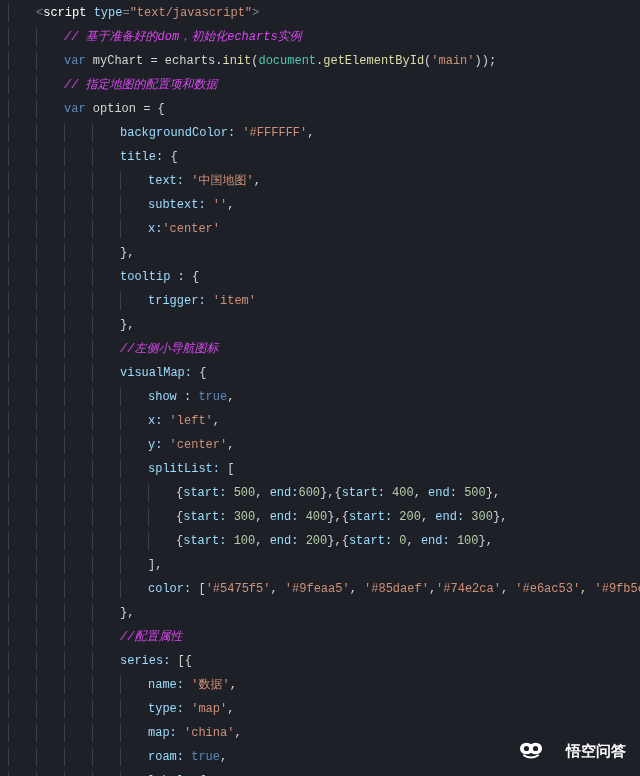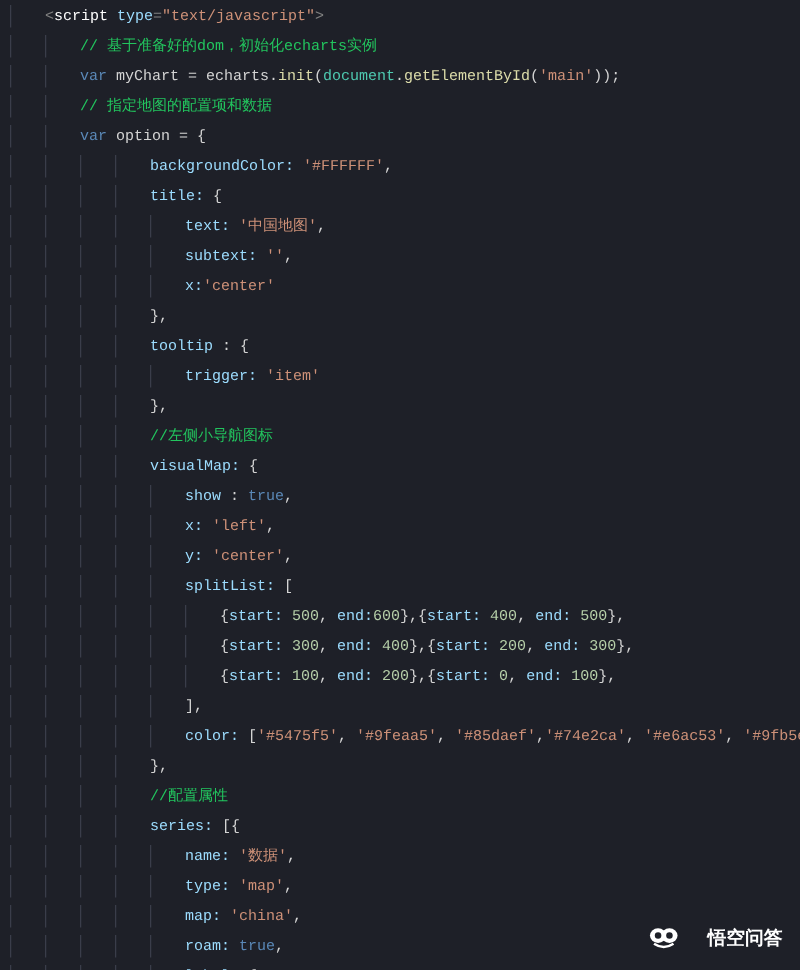--- a/index.html
+++ b/index.html
@@ -36,21 +36,21 @@
       display: inline-block;
     }
     .code {
       display: inline;
     }
     
     .tag { color: #808080; }
     .tag-name { color: #ffffff; }
     .attr-name { color: #9cdcfe; }
     .attr-value { color: #ce9178; }
-    .comment { color: #22c55e; }
+    .comment { color: #d946ef; font-style: italic; }
     .keyword { color: #5a88b7; }
     .property { color: #9cdcfe; }
     .string { color: #ce9178; }
     .number { color: #b5cea8; }
     .function { color: #dcdcaa; }
     .boolean { color: #5a88b7; }
     .punct { color: #d4d4d4; }
     .builtin { color: #4ec9b0; }
     
     .watermark {

